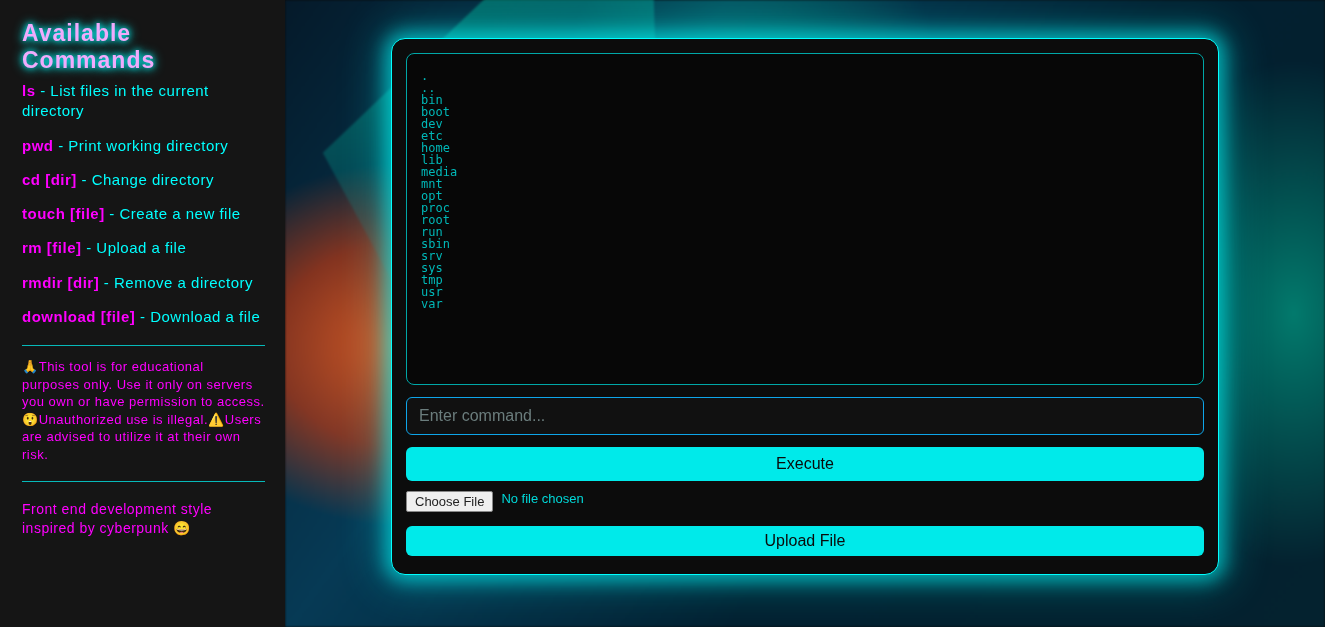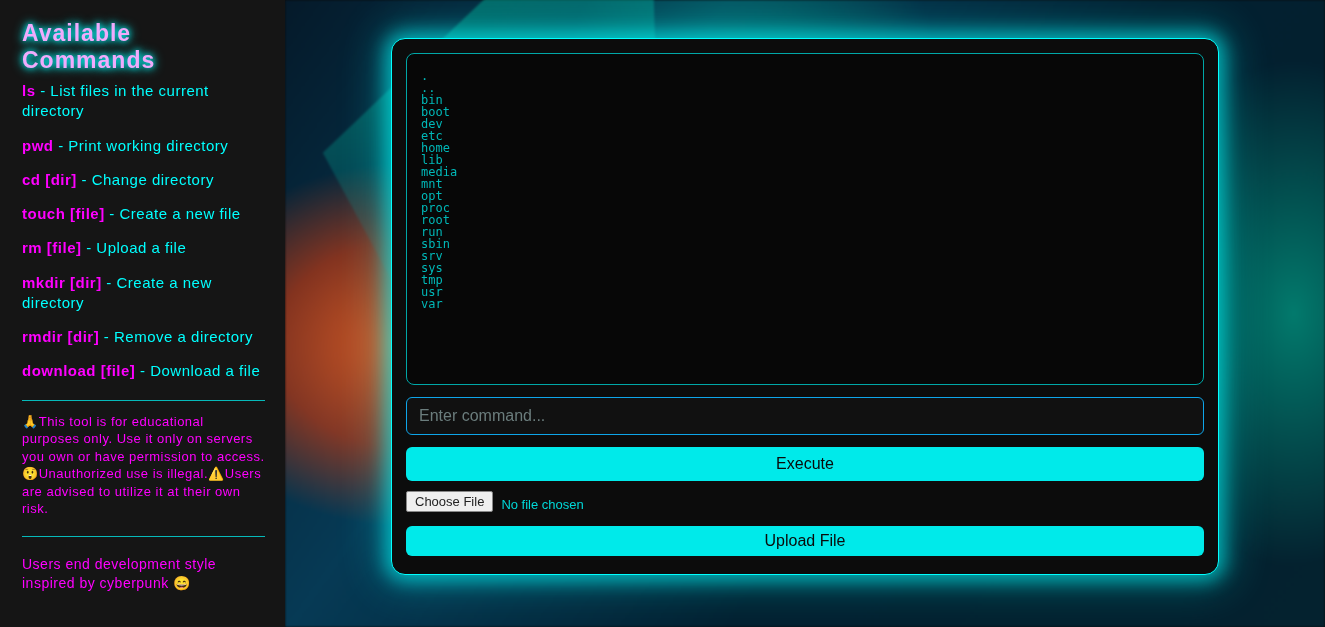--- a/index.html
+++ b/index.html
@@ -130,21 +130,21 @@
     border: none;
     border-radius: 6px;
     color: #0a0a0a;
     font-size: 16px;
     cursor: pointer;
   }
   .file-row {
     width: 100%;
     margin-top: 10px;
     display: flex;
-    align-items: flex-end;
+    align-items: flex-start;
     gap: 8px;
     font-size: 13px;
   }
   .choose-file {
     background: #efefef;
     border: 1px solid #888;
     color: #222;
     font-size: 13px;
     padding: 2px 8px;
     border-radius: 2px;
@@ -160,28 +160,27 @@
 <body>
 
 <aside class="sidebar">
   <h1 class="sidebar-title syn">Available Commands</h1>
   <ul class="cmd-list">
     <li><span class="cmd-name syn">ls</span><span class="cmd-dash syn"> - </span><span class="syn">List files in the current directory</span></li>
     <li><span class="cmd-name syn">pwd</span><span class="cmd-dash syn"> - </span><span class="syn">Print working directory</span></li>
     <li><span class="cmd-name syn">cd [dir]</span><span class="cmd-dash syn"> - </span><span class="syn">Change directory</span></li>
     <li><span class="cmd-name syn">touch [file]</span><span class="cmd-dash syn"> - </span><span class="syn">Create a new file</span></li>
     <li><span class="cmd-name syn">rm [file]</span><span class="cmd-dash syn"> - </span><span class="syn">Upload a file</span></li>
-    <li><span class="cmd-name syn">mkdir [dir]</span><span class="cmd-dash syn"> - </span><span class="syn">Create a new directory</span></li>
     <li><span class="cmd-name syn">rmdir [dir]</span><span class="cmd-dash syn"> - </span><span class="syn">Remove a directory</span></li>
     <li><span class="cmd-name syn">download [file]</span><span class="cmd-dash syn"> - </span><span class="syn">Download a file</span></li>
   </ul>
   <hr class="sep">
   <p class="disclaimer syn">🙏This tool is for educational purposes only. Use it only on servers you own or have permission to access. 😲Unauthorized use is illegal.⚠️Users are advised to utilize it at their own risk.</p>
   <hr class="sep">
-  <p class="credits syn">Users end development style inspired by cyberpunk 😄</p>
+  <p class="credits syn">Front end development style inspired by cyberpunk 😄</p>
 </aside>
 
 <main class="main">
   <div class="bg"></div>
   <div class="panel">
     <pre class="terminal">.
 ..
 bin
 boot
 dev

